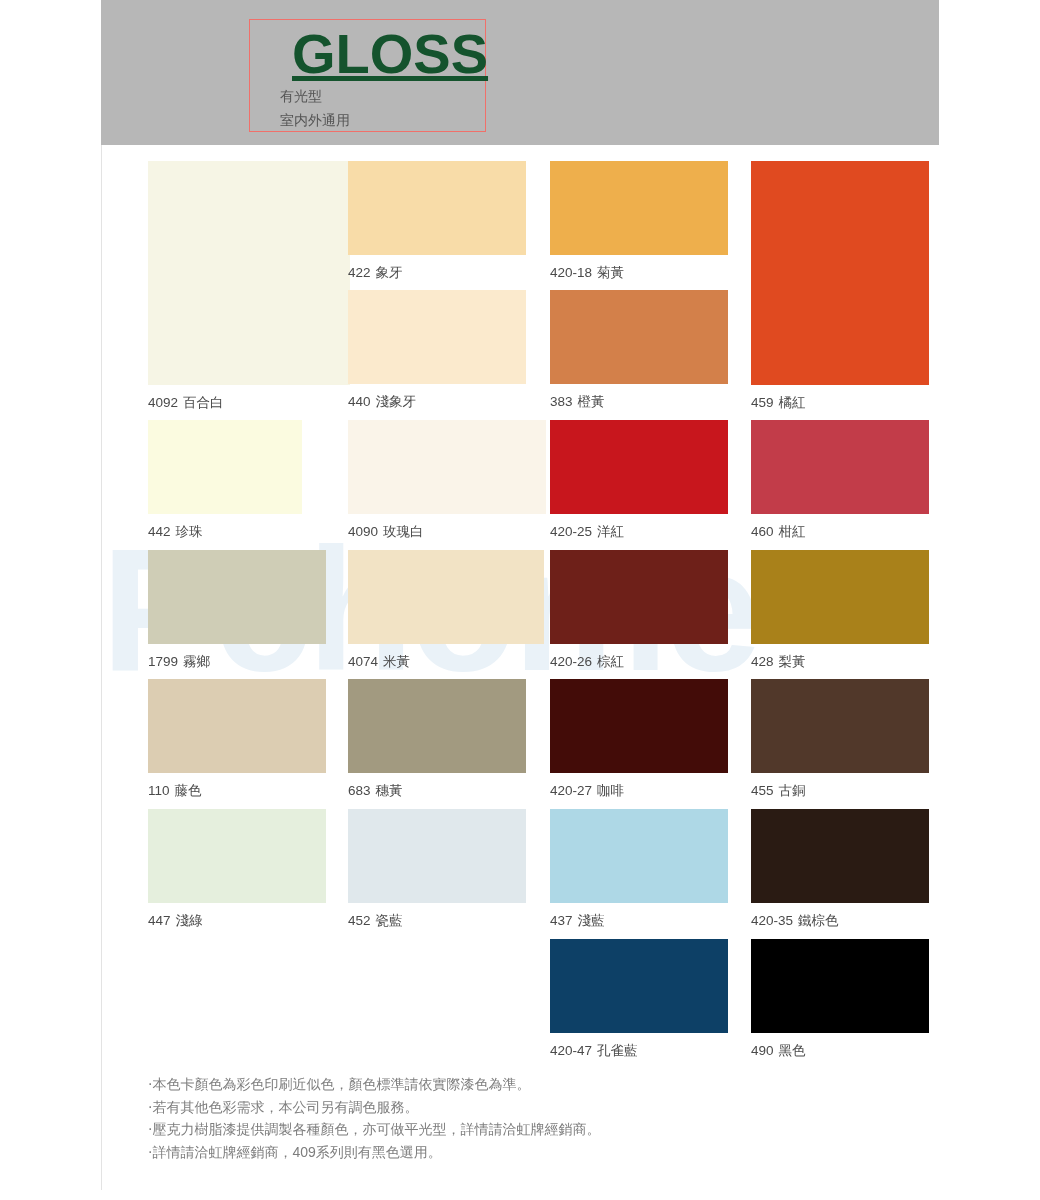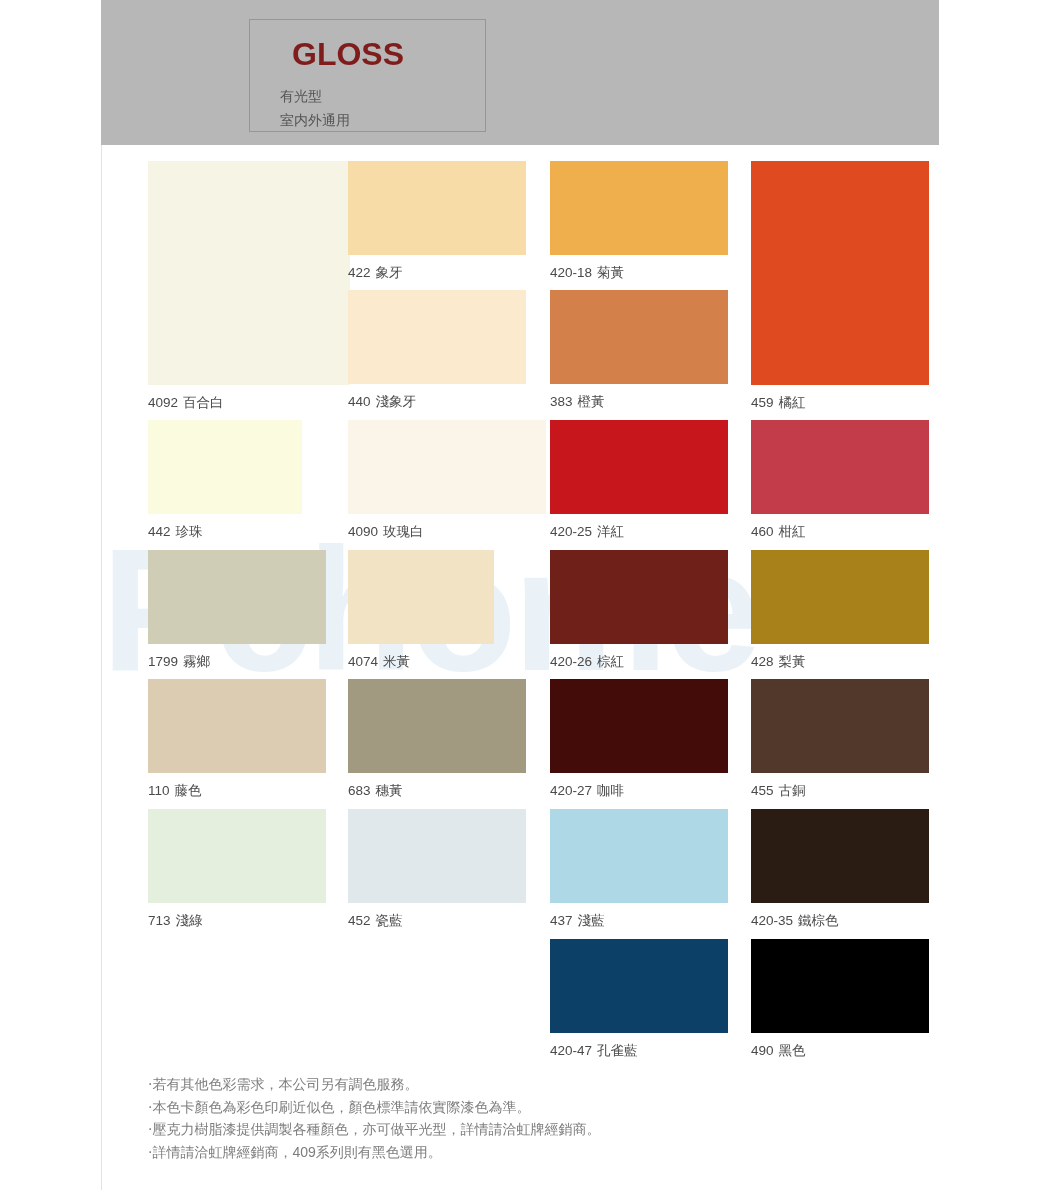--- a/index.html
+++ b/index.html
@@ -66,25 +66,26 @@
     top: 19px;
     width: 237px;
     height: 113px;
     border: 1px solid #f0706a;
     box-sizing: border-box;
   }
   #gloss-title {
     position: absolute;
     left: 42px;
     top: 10px;
-    font-size: 32px;
+    font-size: 56px;
     font-weight: bold;
-    color: #7f1d1d;
+    color: #14532d;
     letter-spacing: 0px;
     line-height: 48px;
+    text-decoration: underline;
   }
   .gloss-sub {
     position: absolute;
     left: 30px;
     font-size: 14px;
     color: #555555;
     line-height: 18px;
     white-space: nowrap;
   }
   #gloss-sub-1 { top: 67px; }
@@ -161,35 +162,35 @@
       <div class="swatch-cell" style="left: 148px; top: 550px; width: 178px; height: 124px;">
         <div class="swatch-chip" style="height: 94px; background: rgb(207, 205, 182);"></div>
         <div class="swatch-label" style="top: 104px;"><span class="code">1799</span><span class="name">霧鄉</span></div>
       </div>
       <div class="swatch-cell" style="left: 148px; top: 679px; width: 178px; height: 124px;">
         <div class="swatch-chip" style="height: 94px; background: rgb(220, 205, 178);"></div>
         <div class="swatch-label" style="top: 104px;"><span class="code">110</span><span class="name">藤色</span></div>
       </div>
       <div class="swatch-cell" style="left: 148px; top: 809px; width: 178px; height: 124px;">
         <div class="swatch-chip" style="height: 94px; background: rgb(229, 239, 221);"></div>
-        <div class="swatch-label" style="top: 104px;"><span class="code">713</span><span class="name">淺綠</span></div>
+        <div class="swatch-label" style="top: 104px;"><span class="code">447</span><span class="name">淺綠</span></div>
       </div>
       <div class="swatch-cell" style="left: 348px; top: 161px; width: 178px; height: 124px;">
         <div class="swatch-chip" style="height: 94px; background: rgb(248, 220, 168);"></div>
         <div class="swatch-label" style="top: 104px;"><span class="code">422</span><span class="name">象牙</span></div>
       </div>
       <div class="swatch-cell" style="left: 348px; top: 290px; width: 178px; height: 124px;">
         <div class="swatch-chip" style="height: 94px; background: rgb(251, 234, 205);"></div>
         <div class="swatch-label" style="top: 104px;"><span class="code">440</span><span class="name">淺象牙</span></div>
       </div>
       <div class="swatch-cell" style="left: 348px; top: 420px; width: 198px; height: 124px;">
         <div class="swatch-chip" style="height: 94px; background: rgb(250, 244, 233);"></div>
         <div class="swatch-label" style="top: 104px;"><span class="code">4090</span><span class="name">玫瑰白</span></div>
       </div>
-      <div class="swatch-cell" style="left: 348px; top: 550px; width: 146px; height: 124px;">
+      <div class="swatch-cell" style="left: 348px; top: 550px; width: 196px; height: 124px;">
         <div class="swatch-chip" style="height: 94px; background: rgb(242, 227, 197);"></div>
         <div class="swatch-label" style="top: 104px;"><span class="code">4074</span><span class="name">米黃</span></div>
       </div>
       <div class="swatch-cell" style="left: 348px; top: 679px; width: 178px; height: 124px;">
         <div class="swatch-chip" style="height: 94px; background: rgb(162, 154, 128);"></div>
         <div class="swatch-label" style="top: 104px;"><span class="code">683</span><span class="name">穗黃</span></div>
       </div>
       <div class="swatch-cell" style="left: 348px; top: 809px; width: 178px; height: 124px;">
         <div class="swatch-chip" style="height: 94px; background: rgb(224, 232, 236);"></div>
         <div class="swatch-label" style="top: 104px;"><span class="code">452</span><span class="name">瓷藍</span></div>
@@ -242,19 +243,19 @@
         <div class="swatch-chip" style="height: 94px; background: rgb(42, 27, 19);"></div>
         <div class="swatch-label" style="top: 104px;"><span class="code">420-35</span><span class="name">鐵棕色</span></div>
       </div>
       <div class="swatch-cell" style="left: 751px; top: 939px; width: 178px; height: 124px;">
         <div class="swatch-chip" style="height: 94px; background: rgb(0, 0, 0);"></div>
         <div class="swatch-label" style="top: 104px;"><span class="code">490</span><span class="name">黑色</span></div>
       </div>
     </div>
 
   <div id="notes">
+    <div class="note-line">‧本色卡顏色為彩色印刷近似色，顏色標準請依實際漆色為準。</div>
     <div class="note-line">‧若有其他色彩需求，本公司另有調色服務。</div>
-    <div class="note-line">‧本色卡顏色為彩色印刷近似色，顏色標準請依實際漆色為準。</div>
     <div class="note-line">‧壓克力樹脂漆提供調製各種顏色，亦可做平光型，詳情請洽虹牌經銷商。</div>
     <div class="note-line">‧詳情請洽虹牌經銷商，409系列則有黑色選用。</div>
   </div>
 
 </div>
 
 </body></html>

